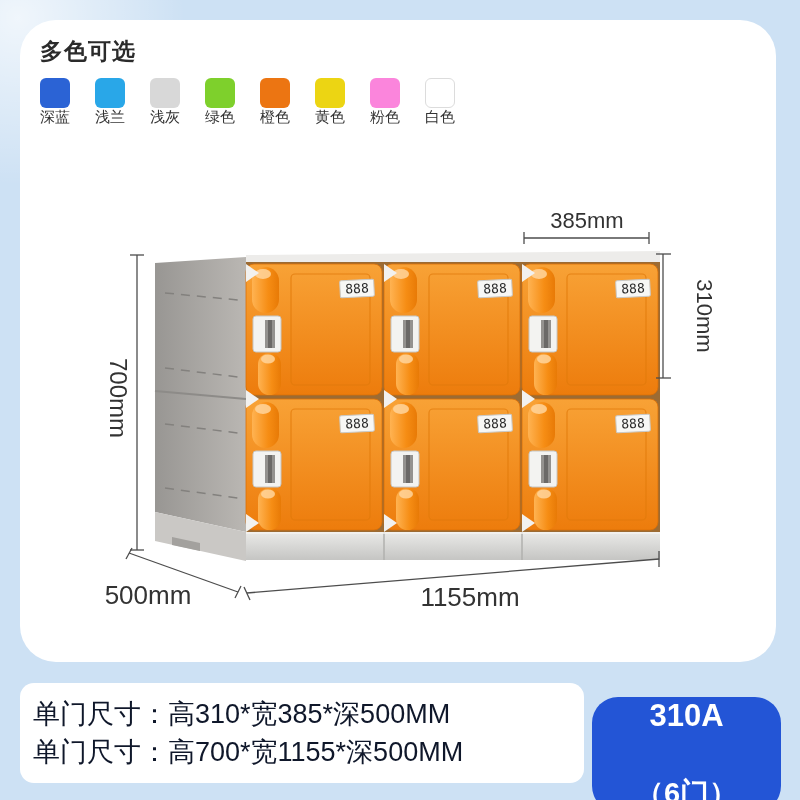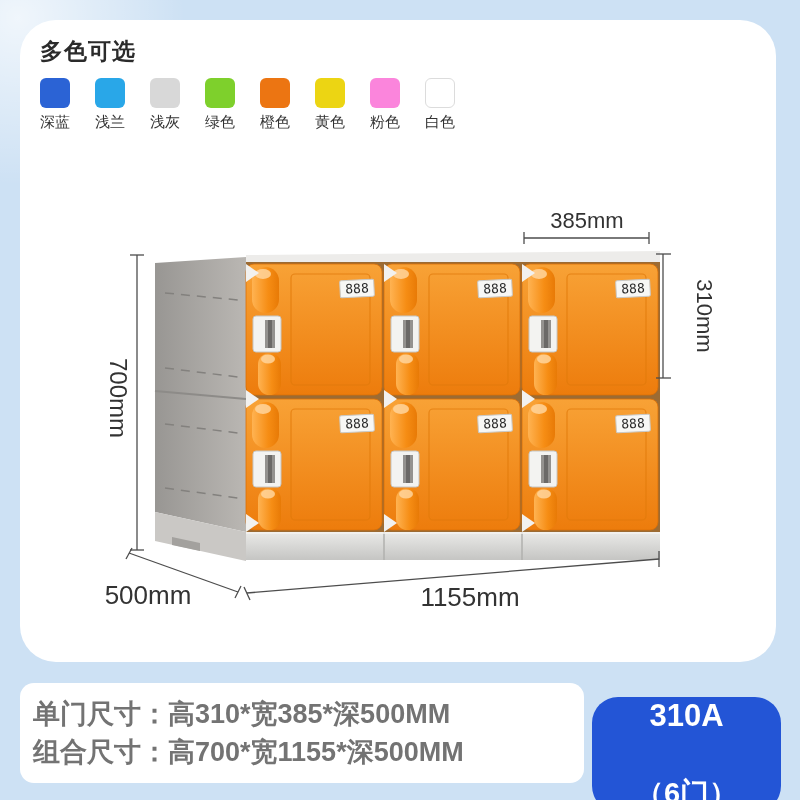--- a/index.html
+++ b/index.html
@@ -16,28 +16,28 @@
   .card{
     position:absolute;left:20px;top:20px;width:756px;height:642px;
     background:#ffffff;border-radius:36px;
   }
   .panel-header{padding:16px 0 0 20px;}
   .title{font-size:23px;font-weight:700;color:#2b2b2b;letter-spacing:1px;}
   .subtitle{font-size:14px;color:#4a4a4a;margin-top:7px;}
   .swatch-row{display:flex;gap:25px;margin:11px 0 0 20px;}
   .swatch-item{width:30px;display:flex;flex-direction:column;align-items:center;}
   .swatch{width:30px;height:30px;border-radius:6px;box-sizing:border-box;}
-  .swatch-label{font-size:15px;color:#333;margin-top:5px;white-space:nowrap;}
+  .swatch-label{font-size:15px;color:#333;white-space:nowrap;}
   .locker-svg{position:absolute;left:0;top:0;width:800px;height:800px;pointer-events:none;}
   .spec-box{
     position:absolute;left:20px;top:683px;width:564px;height:100px;background:#fff;
     border-radius:14px;display:flex;flex-direction:column;justify-content:center;
     padding-left:13px;box-sizing:border-box;
   }
-  .spec-line{font-size:27px;font-weight:700;color:#737373;line-height:38px;white-space:nowrap;}
+  .spec-line{font-size:27px;font-weight:400;color:#0f172a;line-height:38px;white-space:nowrap;}
   .model-badge{
     position:absolute;left:592px;top:697px;width:189px;height:115px;border-radius:26px;
     display:flex;flex-direction:column;justify-content:space-between;align-items:center;
     color:#fff;font-weight:800;
   }
   .badge-line1{font-size:31px;line-height:37px;}
   .badge-line2,.badge-line3{font-size:29px;line-height:37px;}
   .dim-text{fill:#333;font-family:"Liberation Sans",sans-serif;}
 </style>
 </head>
@@ -250,19 +250,19 @@
   </g>
   <text class="dim-text" x="587" y="228" text-anchor="middle" font-size="22">385mm</text>
   <text class="dim-text" transform="translate(697,316) rotate(90)" text-anchor="middle" font-size="22">310mm</text>
   <text class="dim-text" transform="translate(110,398) rotate(90)" text-anchor="middle" font-size="24">700mm</text>
   <text class="dim-text" x="148" y="604" text-anchor="middle" font-size="26">500mm</text>
   <text class="dim-text" x="470" y="606" text-anchor="middle" font-size="26">1155mm</text>
 </svg>
 
 <div class="spec-box">
   <div class="spec-line">单门尺寸：高310*宽385*深500MM</div>
-  <div class="spec-line">组合尺寸：高700*宽1155*深500MM</div>
+  <div class="spec-line">单门尺寸：高700*宽1155*深500MM</div>
 </div>
 
 <div class="model-badge" style="background: rgb(35, 85, 214);">
   <div class="badge-line1">310A</div>
   <div class="badge-line3">（6门）</div>
 </div>
 
 </body></html>

